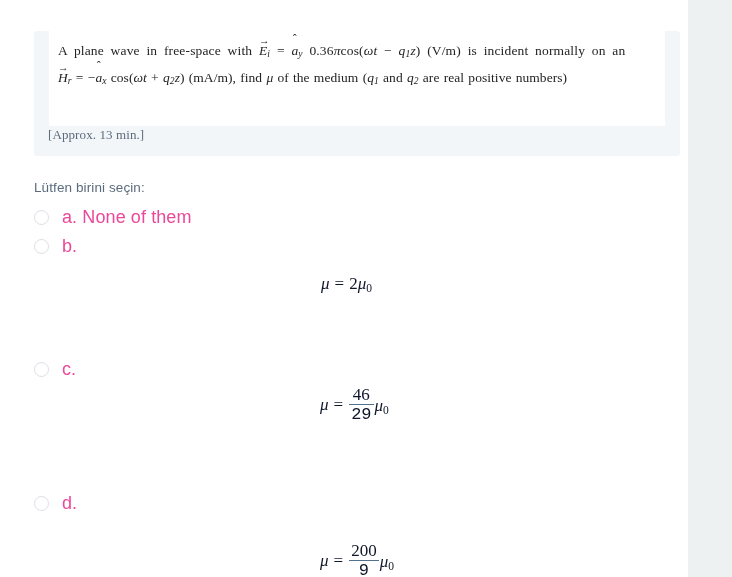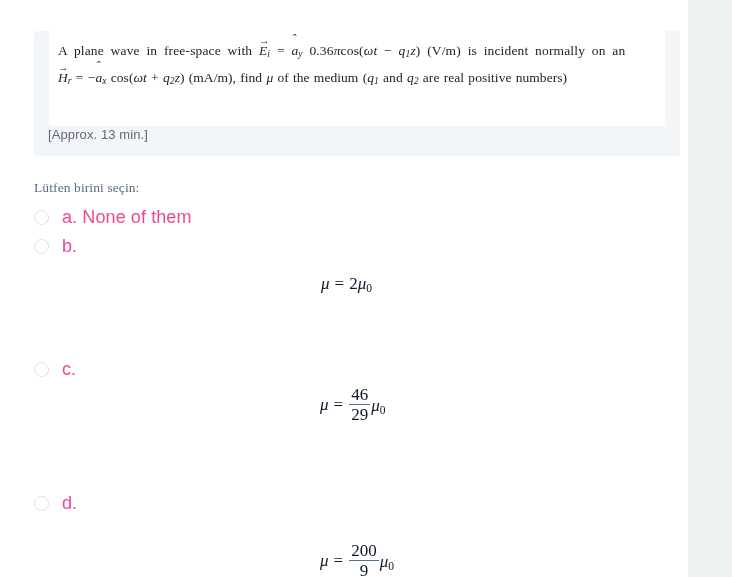--- a/index.html
+++ b/index.html
@@ -93,35 +93,34 @@
     font-size: 0.85em;
     line-height: 1;
     text-align: center;
     font-style: normal;
   }
 
   .approx {
     position: absolute;
     left: 14px;
     top: 96px;
-    font-family: Liberation Sans, sans-serif;
+    font-family: Liberation Serif, serif;
     font-size: 13px;
     color: #5b6b7c;
     letter-spacing: 0.1px;
   }
 
   
   .prompt {
     position: absolute;
     left: 22px;
     top: 156px;
     font-size: 13.5px;
     color: #5b6b7c;
     letter-spacing: 0.1px;
-    font-family: Liberation Serif, serif;
   }
 
   .option {
     position: absolute;
     left: 22px;
     width: 640px;
   }
   .opt-a { top: 185px; }
   .opt-b { top: 214px; }
   .opt-c { top: 337px; }
@@ -179,20 +178,21 @@
     display: block;
     padding: 0 2px 1px 2px;
     line-height: 1.02;
     text-align: center;
   }
   .frac .den {
     display: block;
     border-top: 1.3px solid #52708f;
     padding: 1px 2px 0 2px;
     line-height: 1.05;
+    font-family: Liberation Mono, monospace;
   }
   .aftfrac { vertical-align: middle; }
 </style>
 </head>
 <body>
 
 <div class="page">
 
   <div class="qtext-box">
 

